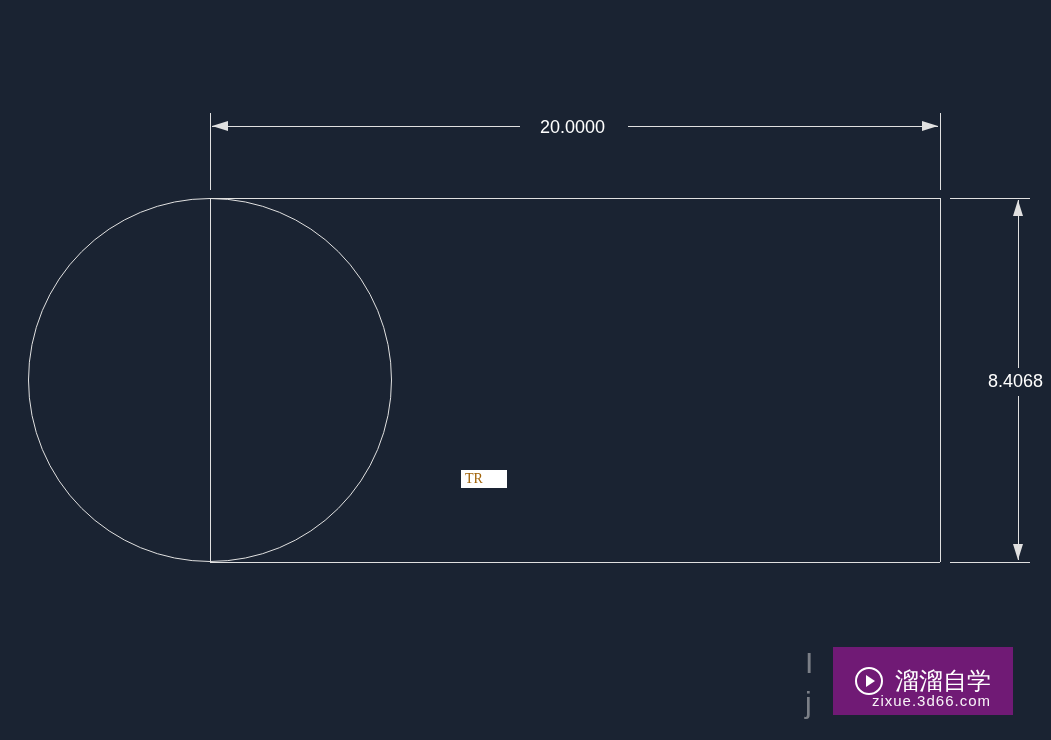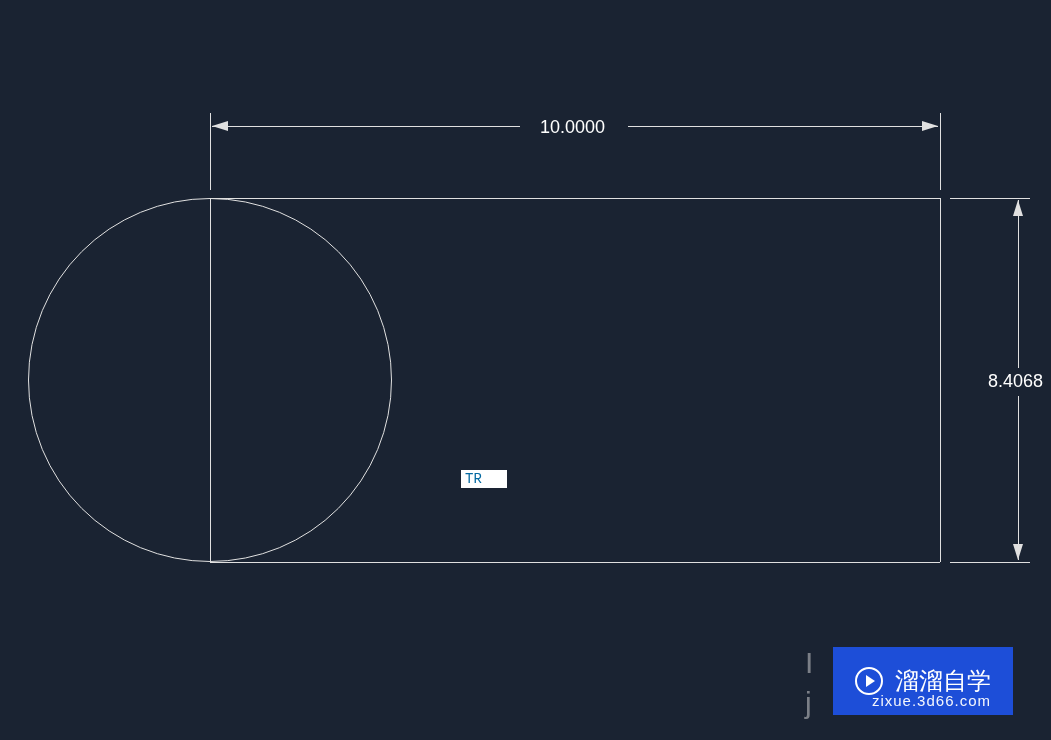--- a/index.html
+++ b/index.html
@@ -58,39 +58,39 @@
     }
     .arrow-down {
       border-left: 5px solid transparent;
       border-right: 5px solid transparent;
       border-top: 16px solid #e0e0e0;
     }
     .command-input {
       position: absolute;
       background: #ffffff;
       border: none;
-      font-family: Liberation Mono, monospace;
+      font-family: Liberation Serif, serif;
       font-size: 14px;
-      color: #0369a1;
+      color: #a16207;
       padding: 2px 4px;
       outline: none;
     }
     .watermark-small {
       position: absolute;
       right: 238px;
       bottom: 30px;
       color: rgba(220,220,220,0.5);
       font-size: 30px;
       font-family: Arial, sans-serif;
     }
     .brand-badge {
       position: absolute;
       right: 38px;
       bottom: 25px;
-      background: #1d4ed8;
+      background: #701a75;
       color: #fff;
       padding: 18px 22px;
       font-size: 24px;
       font-family: "Microsoft YaHei", Arial, sans-serif;
       display: flex;
       align-items: center;
       gap: 12px;
     }
     .brand-badge .url {
       font-size: 15px;
@@ -137,21 +137,21 @@
 
   <div class="vline" style="left:940px; top:113px; height:77px;"></div>
 
   <div class="hline" style="left:212px; top:126px; width:308px;"></div>
 
   <div class="hline" style="left:628px; top:126px; width:310px;"></div>
 
   <div class="arrow-left" style="left:212px; top:121px;"></div>
   <div class="arrow-right" style="left:922px; top:121px;"></div>
 
-  <div class="dim-text" style="left:540px; top:117px;">10.0000</div>
+  <div class="dim-text" style="left:540px; top:117px;">20.0000</div>
 
   <div class="hline" style="left:950px; top:198px; width:80px;"></div>
 
   <div class="hline" style="left:950px; top:562px; width:80px;"></div>
 
   <div class="vline" style="left:1018px; top:200px; height:168px;"></div>
 
   <div class="vline" style="left:1018px; top:396px; height:164px;"></div>
 
   <div class="arrow-up" style="left:1013px; top:200px;"></div>

